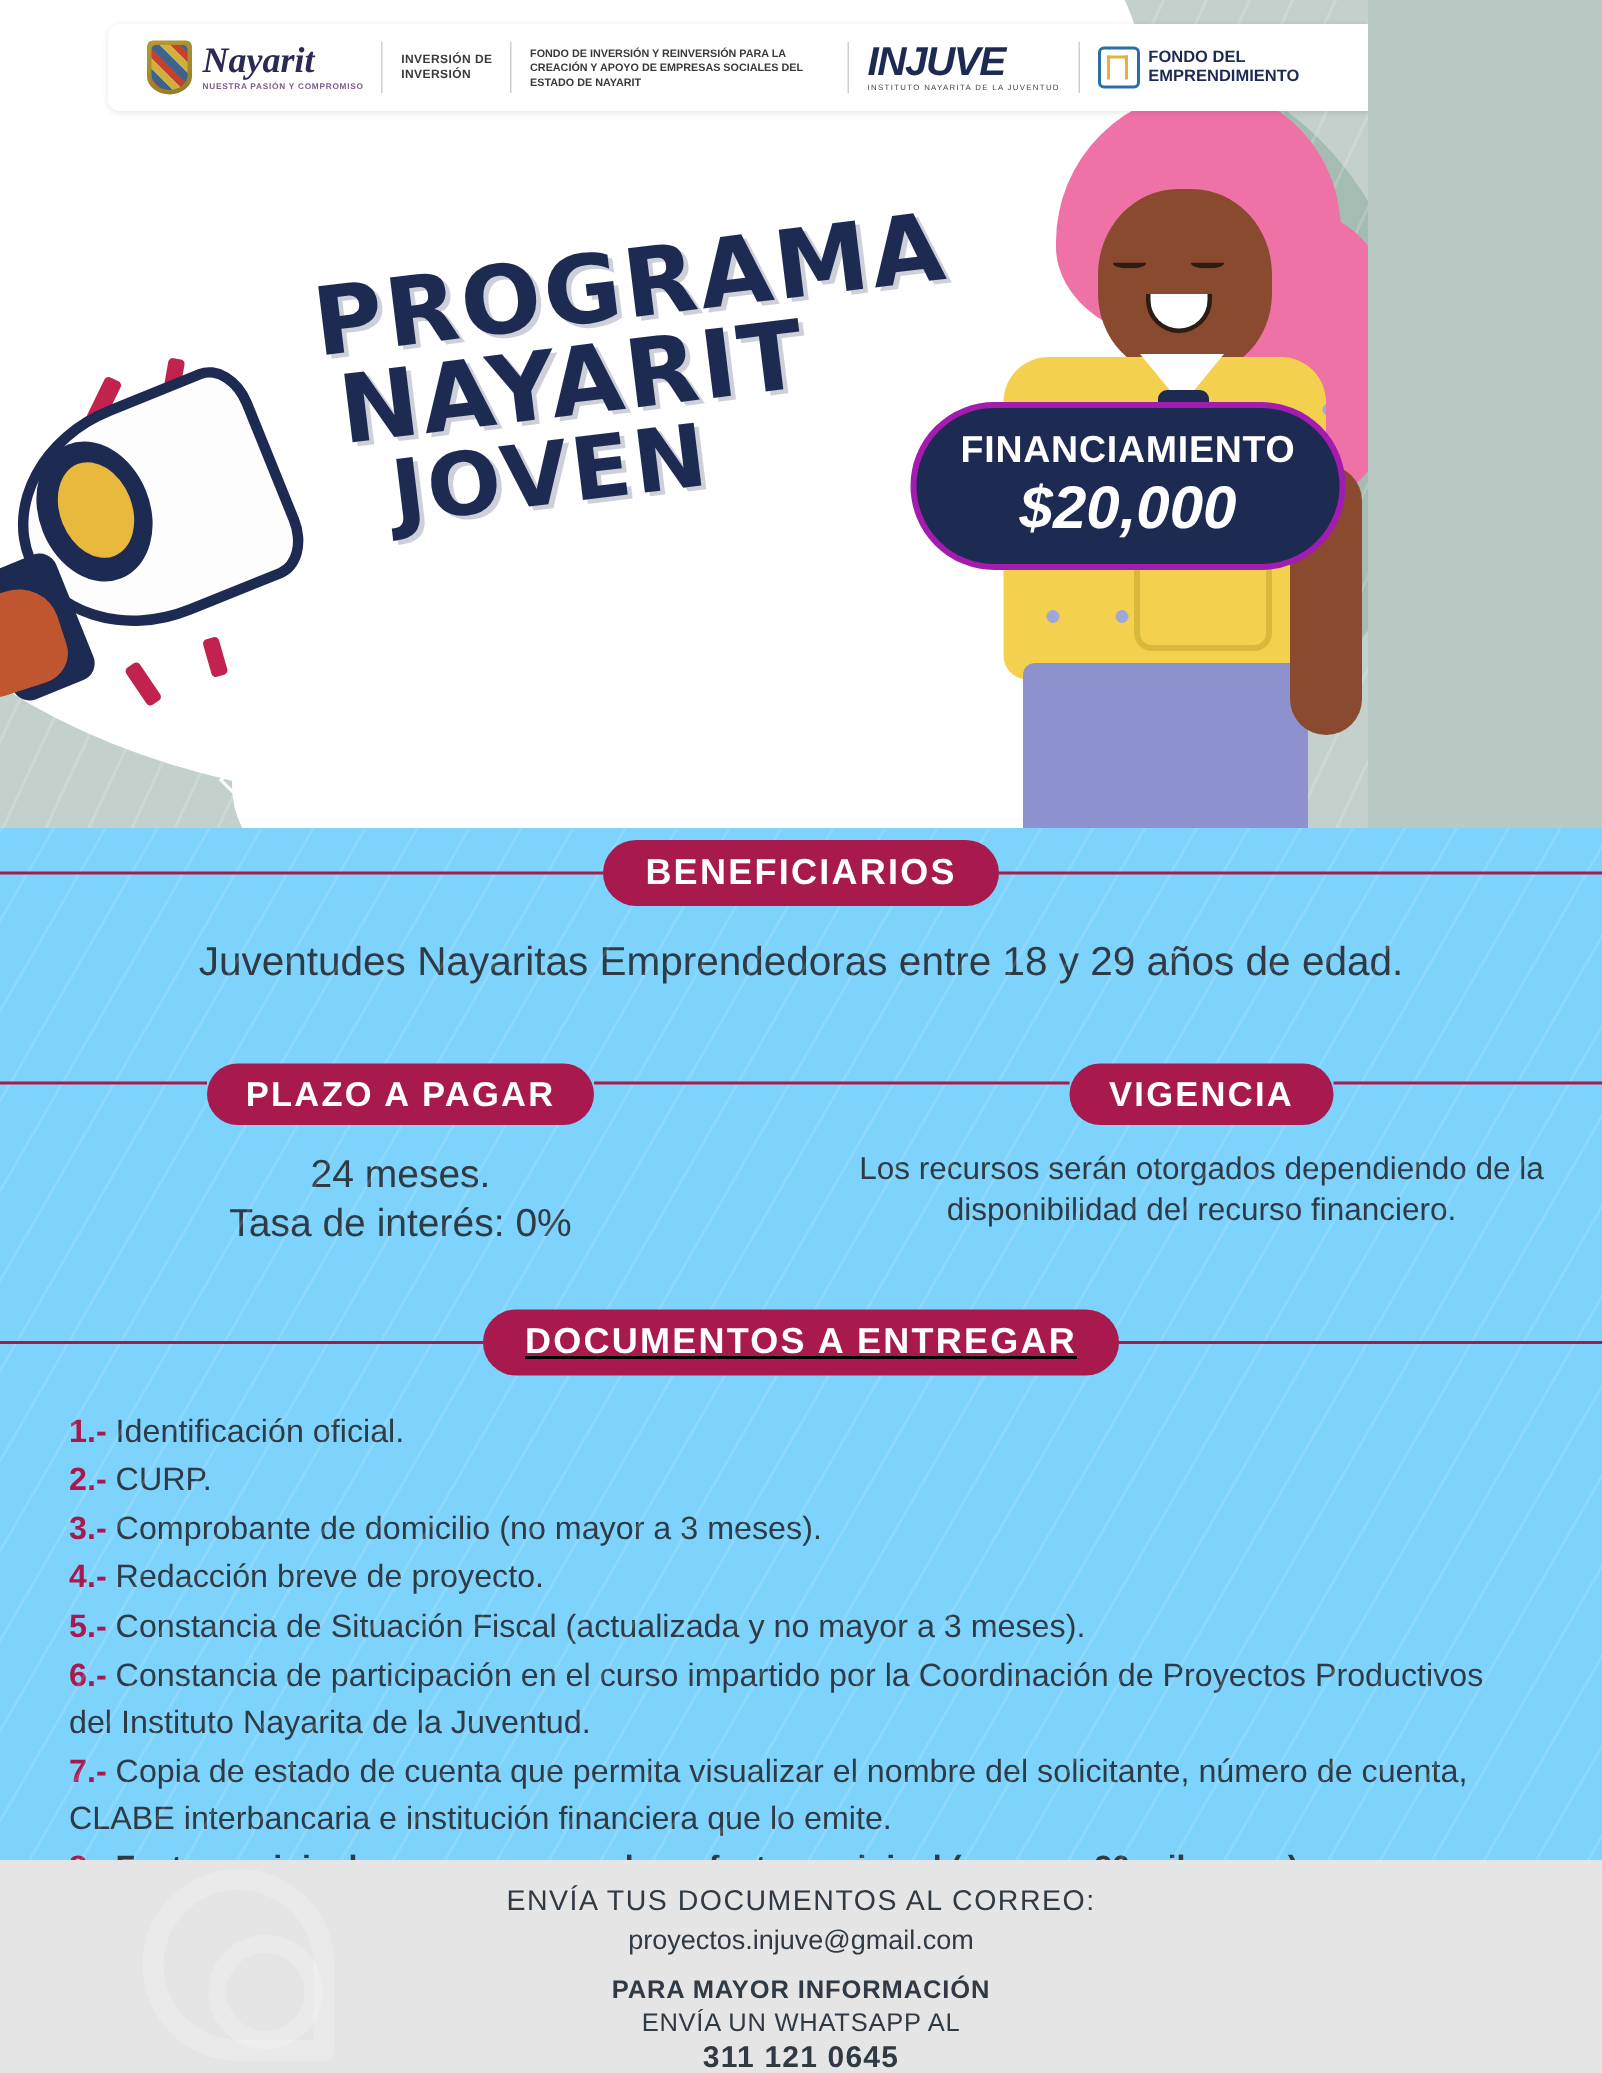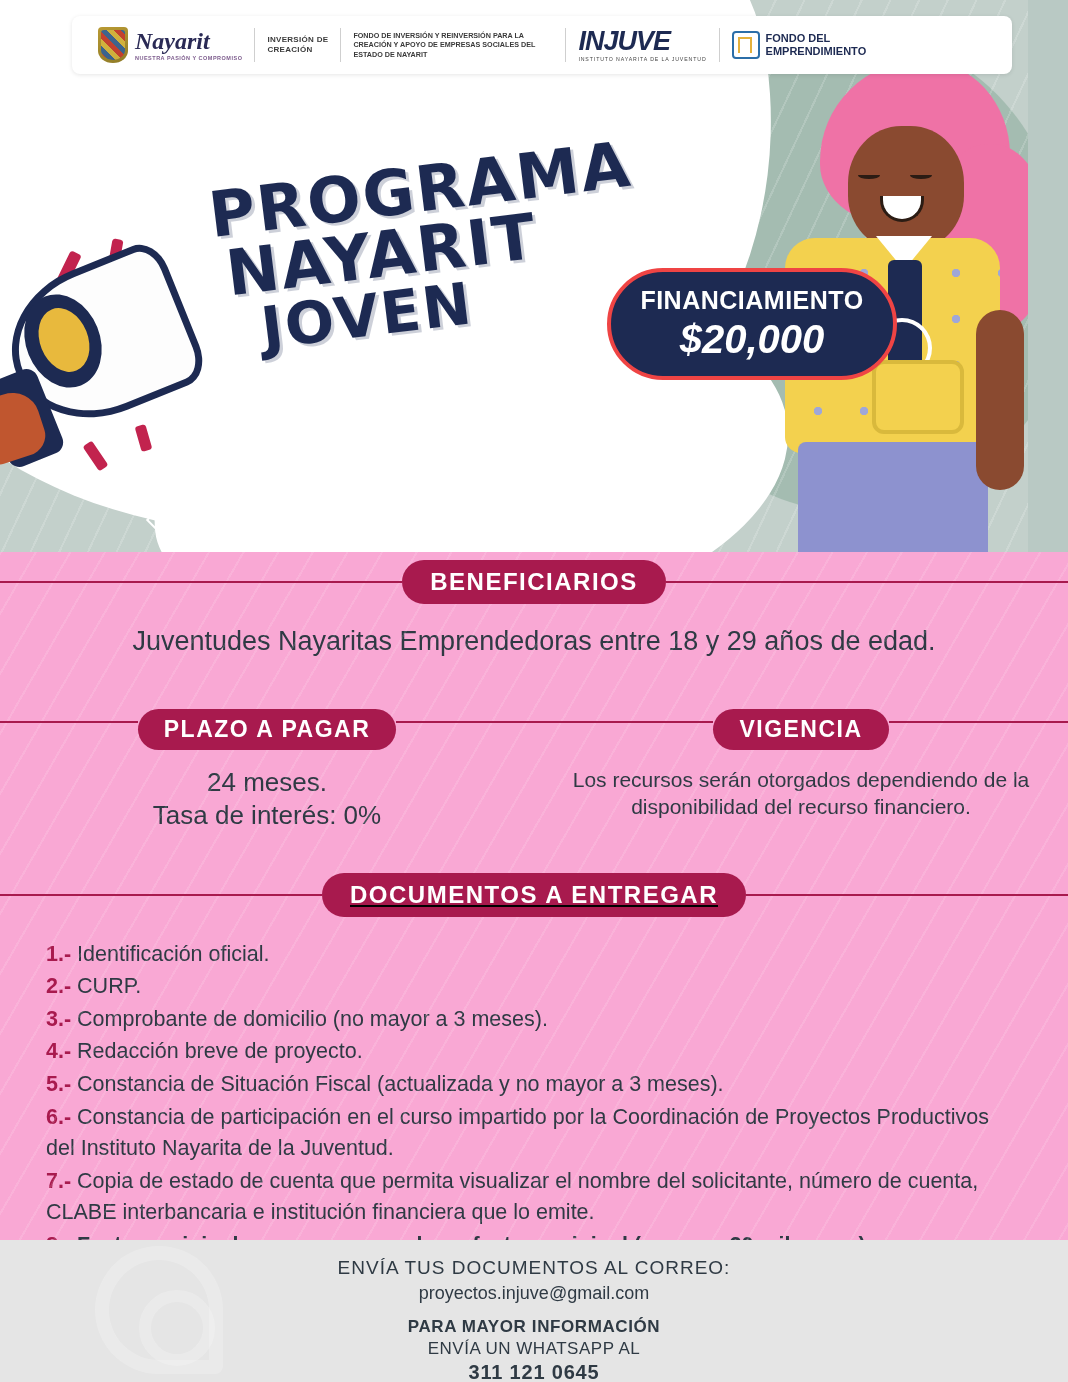--- a/index.html
+++ b/index.html
@@ -7,21 +7,21 @@
     width: 1068px; height: 1382px;
     font-family: "Liberation Sans", sans-serif;
     background: #b9c9c4;
     overflow: hidden;
     position: relative;
   }
 
   
   .hero {
     position: relative;
-    width: 1028px; height: 552px;
+    width: 912px; height: 552px;
     background: #c3d0cb;
     overflow: hidden;
   }
   
   .hero-texture {
     position: absolute; inset: 0;
     background:
       repeating-linear-gradient(115deg, rgba(255,255,255,0.17) 0px, rgba(255,255,255,0.17) 2px, rgba(255,255,255,0) 2px, rgba(255,255,255,0) 26px);
     pointer-events: none;
   }
@@ -182,21 +182,21 @@
   }
   .t1 { font-size: 63px; }
   .t2 { font-size: 63px; margin-left: 10px; }
   .t3 { font-size: 58px; margin-left: 38px; }
 
   .fin-badge {
     position: absolute;
     left: 607px; top: 268px;
     width: 290px; height: 112px;
     background: #1d2a52;
-    border: 4px solid #ef4444;
+    border: 4px solid #a21caf;
     border-radius: 56px;
     color: #fff;
     text-align: center;
     z-index: 7;
     padding-top: 14px;
   }
   .fin-badge .l1 { font-size: 25px; font-weight: bold; letter-spacing: .5px; }
   .fin-badge .l2 { font-size: 40px; font-weight: bold; margin-top: 2px; font-style: italic; }
 
   
@@ -229,21 +229,21 @@
     background: #8d92cf; border-radius: 8px;
   }
   .arm { position: absolute; right: 4px; top: 250px; width: 48px; height: 180px; background: #8a4a30; border-radius: 24px; }
   .bag { position: absolute; right: 64px; top: 300px; width: 92px; height: 74px; background: #f3d14e; border-radius: 12px; border: 4px solid #d9b93c;}
   .bag-strap { position:absolute; right: 96px; top: 258px; width: 60px; height: 60px; border: 4px solid #fff; border-radius: 50%; border-bottom-color: transparent; }
 
   
   .sheet {
     position: relative;
     width: 1068px;
-    background: #f9a8d4;
+    background: #7dd3fc;
     padding-top: 8px;
   }
   .sheet-texture {
     position: absolute; inset: 0;
     background: repeating-linear-gradient(120deg, rgba(255,255,255,0.12) 0px, rgba(255,255,255,0.12) 2px, rgba(255,255,255,0) 2px, rgba(255,255,255,0) 30px);
     pointer-events: none;
   }
   .pill-row { position: relative; display: flex; align-items: center; justify-content: center; }
   .pill-line { flex: 1; height: 2px; background: #a81a4e; }
   .pill {
@@ -330,21 +330,21 @@
       <div class="shield"></div>
       <div>
         <div class="nayarit-word">Nayarit</div>
         <div class="nayarit-sub">NUESTRA PASIÓN Y COMPROMISO</div>
       </div>
     </div>
     <div class="logo-div"></div>
     <div class="logo-cell">
       <div class="secre">
         <div>INVERSIÓN DE</div>
-        <div>CREACIÓN</div>
+        <div>INVERSIÓN</div>
       </div>
     </div>
     <div class="logo-div"></div>
     <div class="logo-cell">
       <div class="fondo">FONDO DE INVERSIÓN Y REINVERSIÓN PARA LA CREACIÓN Y APOYO DE EMPRESAS SOCIALES DEL ESTADO DE NAYARIT</div>
     </div>
     <div class="logo-div"></div>
     <div class="logo-cell">
       <div>
         <div class="injuve">INJUVE</div>

